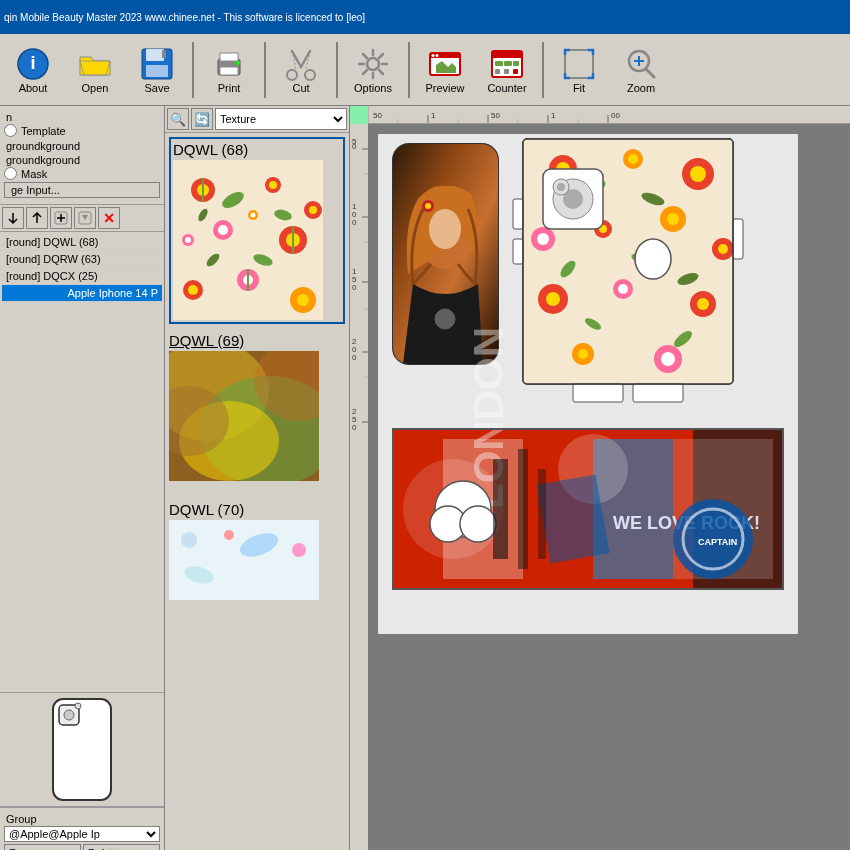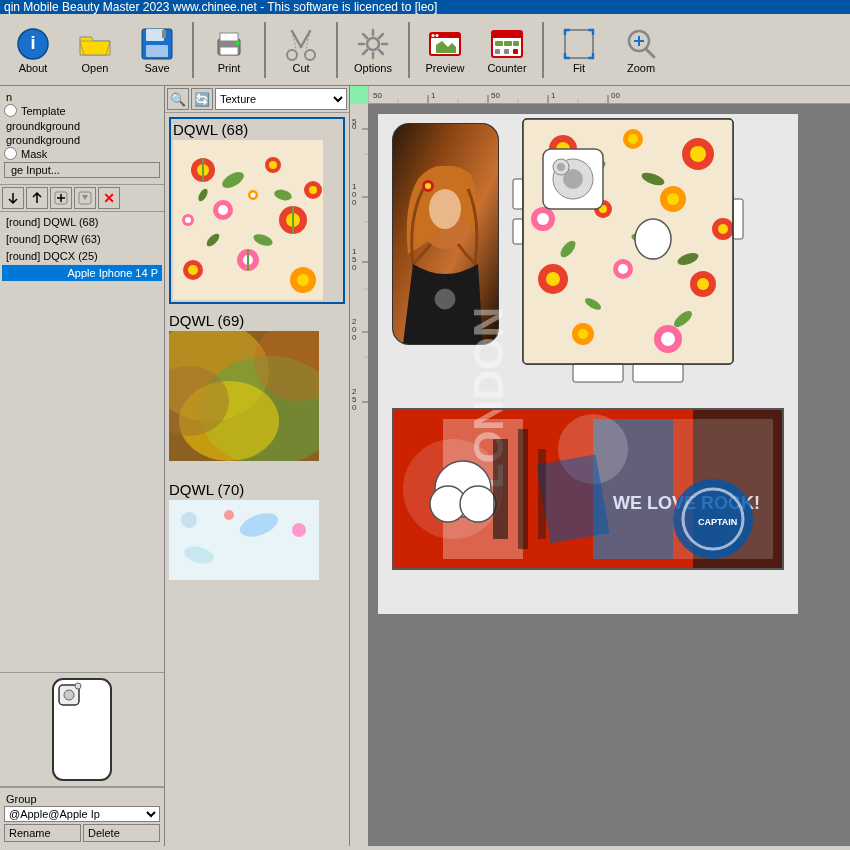--- a/index.html
+++ b/index.html
@@ -2,23 +2,23 @@
 <html><head>
   <meta charset="utf-8">
   <style>
     * { box-sizing: border-box; margin: 0; padding: 0; }
     body { font-family: Arial, sans-serif; font-size: 11px; background: #d4d0c8; width: 850px; height: 850px; overflow: hidden; }
     
     
     .title-bar {
       background: #0055a5;
       color: white;
-      font-size: 12px;
+      font-size: 10px;
       padding: 2px 4px;
-      height: 14px;
+      height: 34px;
       display: flex;
       align-items: center;
     }
     
     
     .toolbar {
       background: #d4d0c8;
       border-bottom: 1px solid #808080;
       display: flex;
       align-items: center;
@@ -502,21 +502,21 @@
             <circle cx="15" cy="80" r="6" fill="#ff6b9d"></circle>
             <circle cx="15" cy="80" r="3" fill="#fff"></circle>
 
             <line x1="30" y1="42" x2="30" y2="18" stroke="#68a040" stroke-width="2"></line>
             <line x1="120" y1="94" x2="120" y2="66" stroke="#68a040" stroke-width="2"></line>
             <line x1="75" y1="131" x2="75" y2="109" stroke="#68a040" stroke-width="2"></line>
           </svg>
         </div>
       </div>
 
-      <div class="texture-item" style="">
+      <div class="texture-item" style=" text-decoration: underline;">
         <div class="texture-label">DQWL (69)</div>
         <div class="texture-thumb-sm">
           <svg width="150" height="130" viewBox="0 0 150 130" xmlns="http://www.w3.org/2000/svg">
             <defs>
               <radialGradient id="g1" cx="30%" cy="30%" r="70%">
                 <stop offset="0%" stop-color="#ffd700"></stop>
                 <stop offset="40%" stop-color="#c8a020"></stop>
                 <stop offset="100%" stop-color="#5a3010"></stop>
               </radialGradient>
               <radialGradient id="g2" cx="70%" cy="60%" r="60%">

